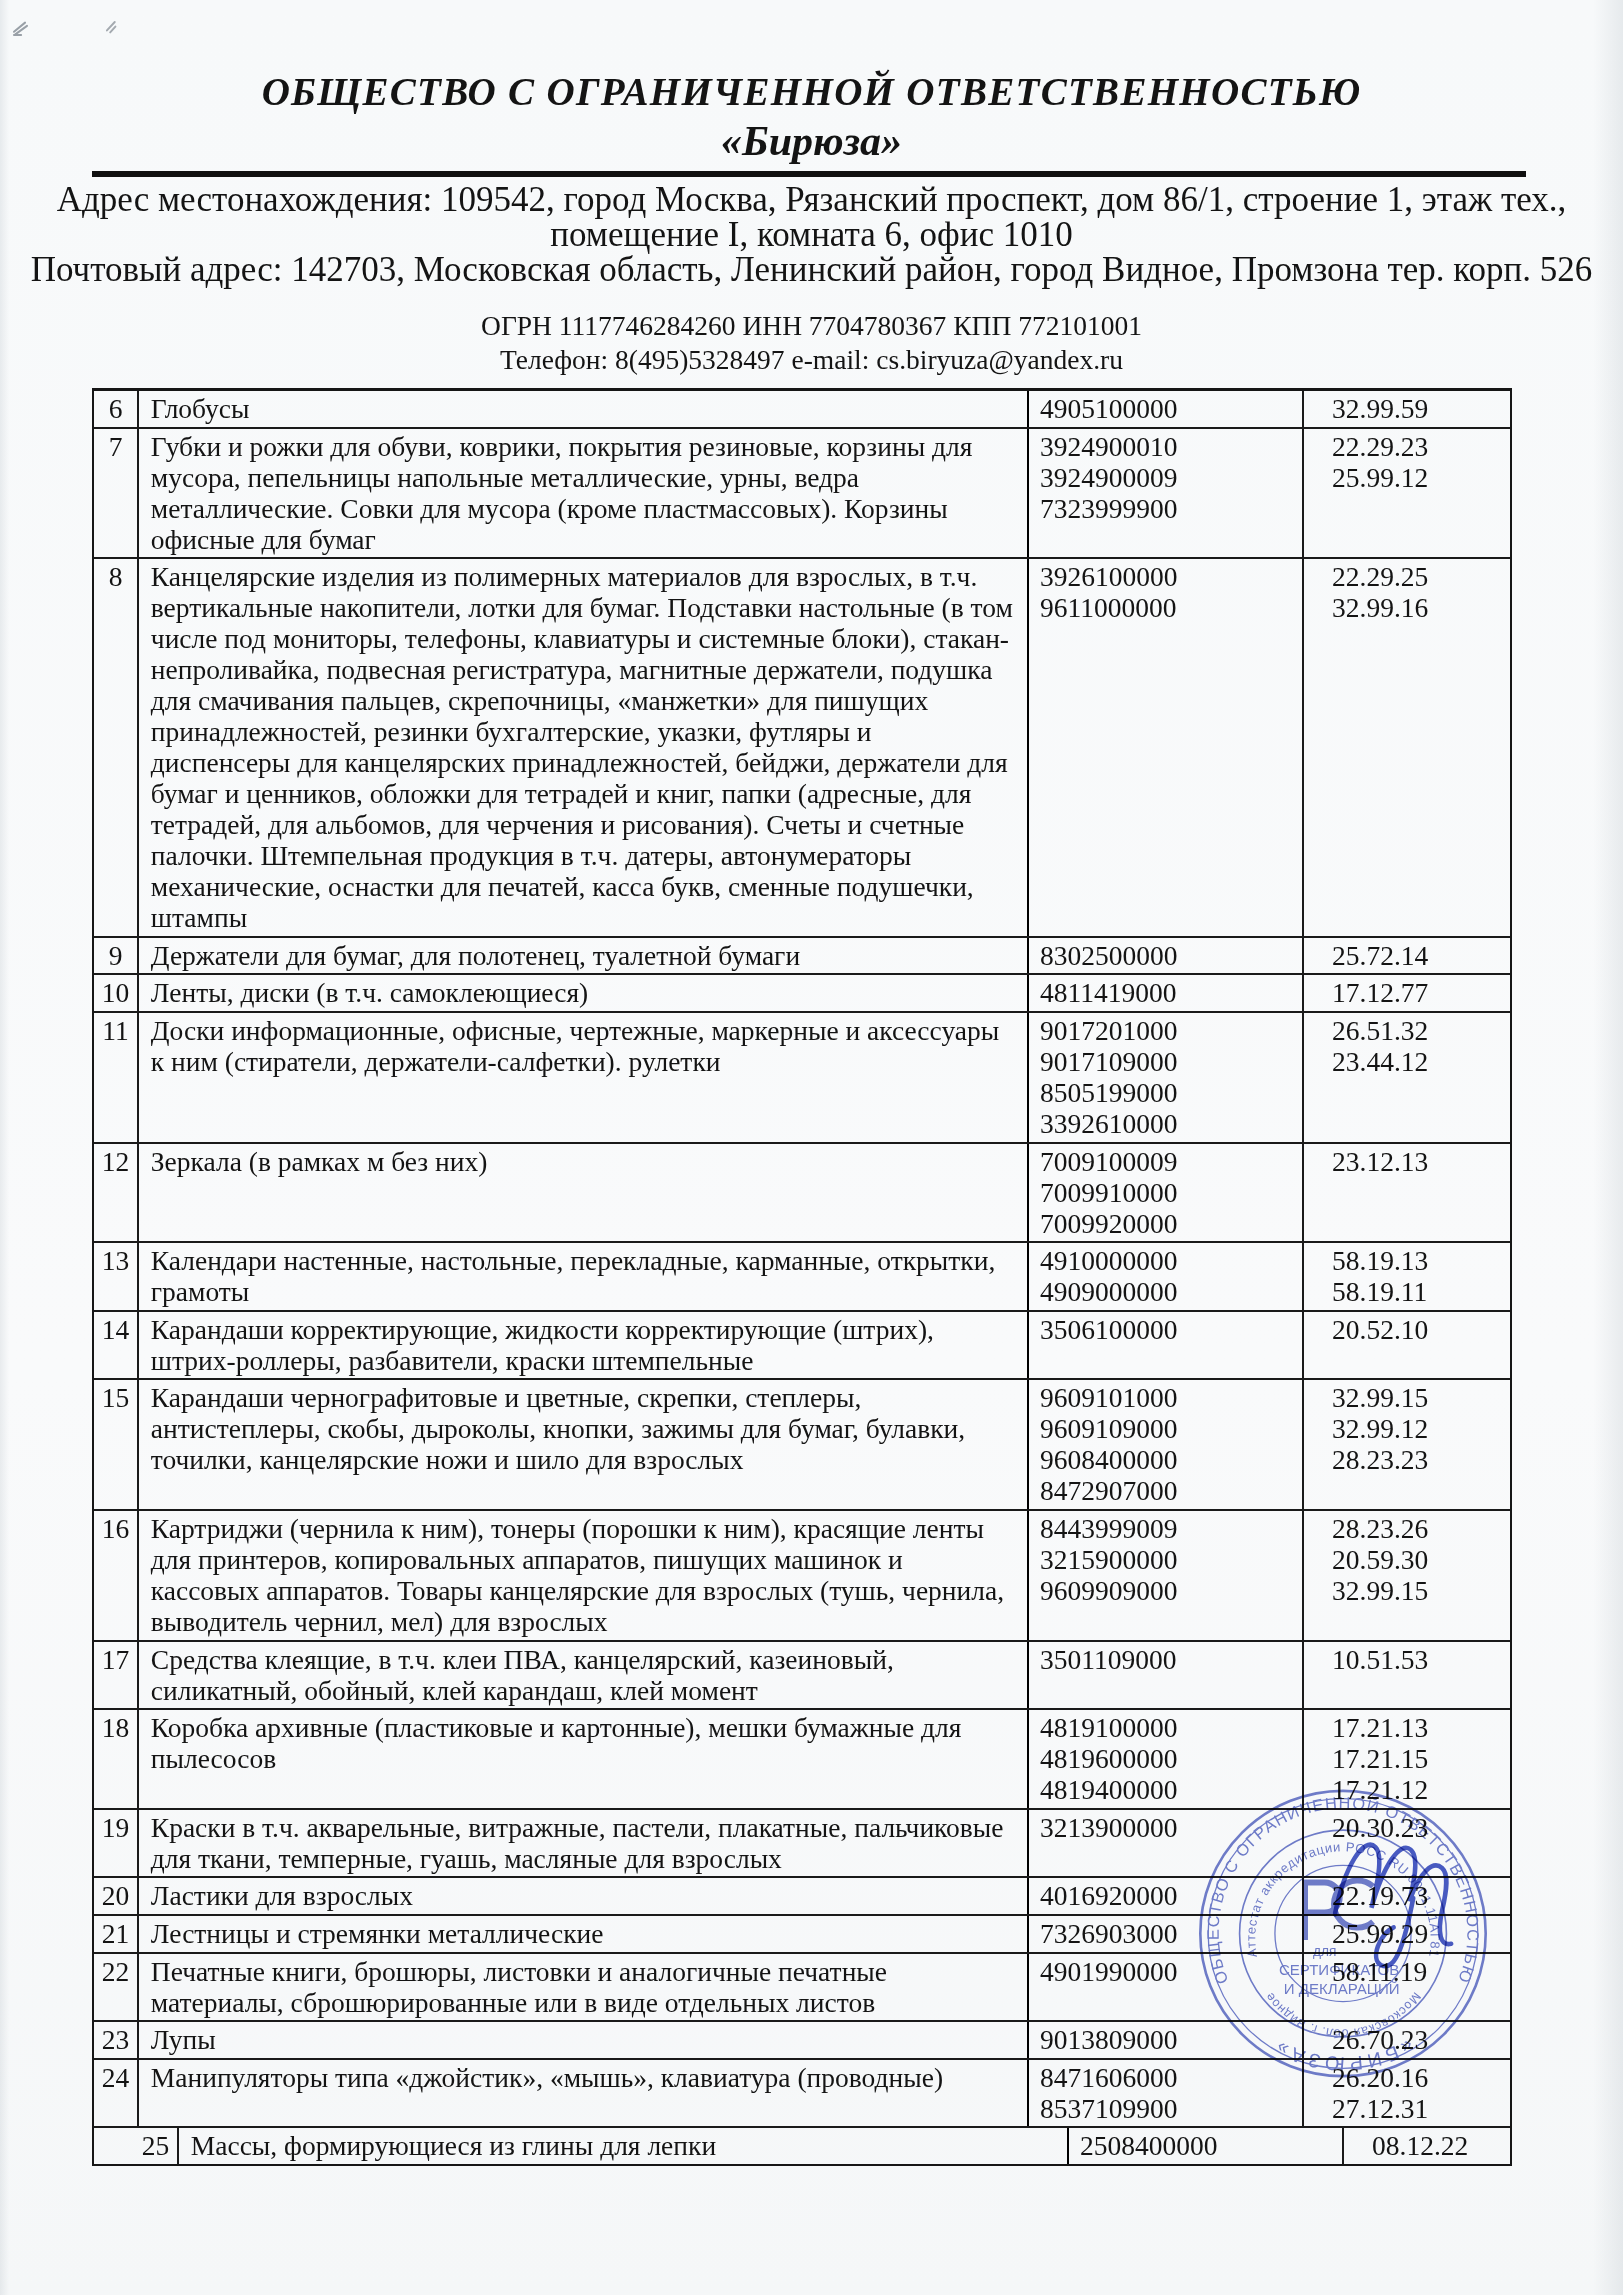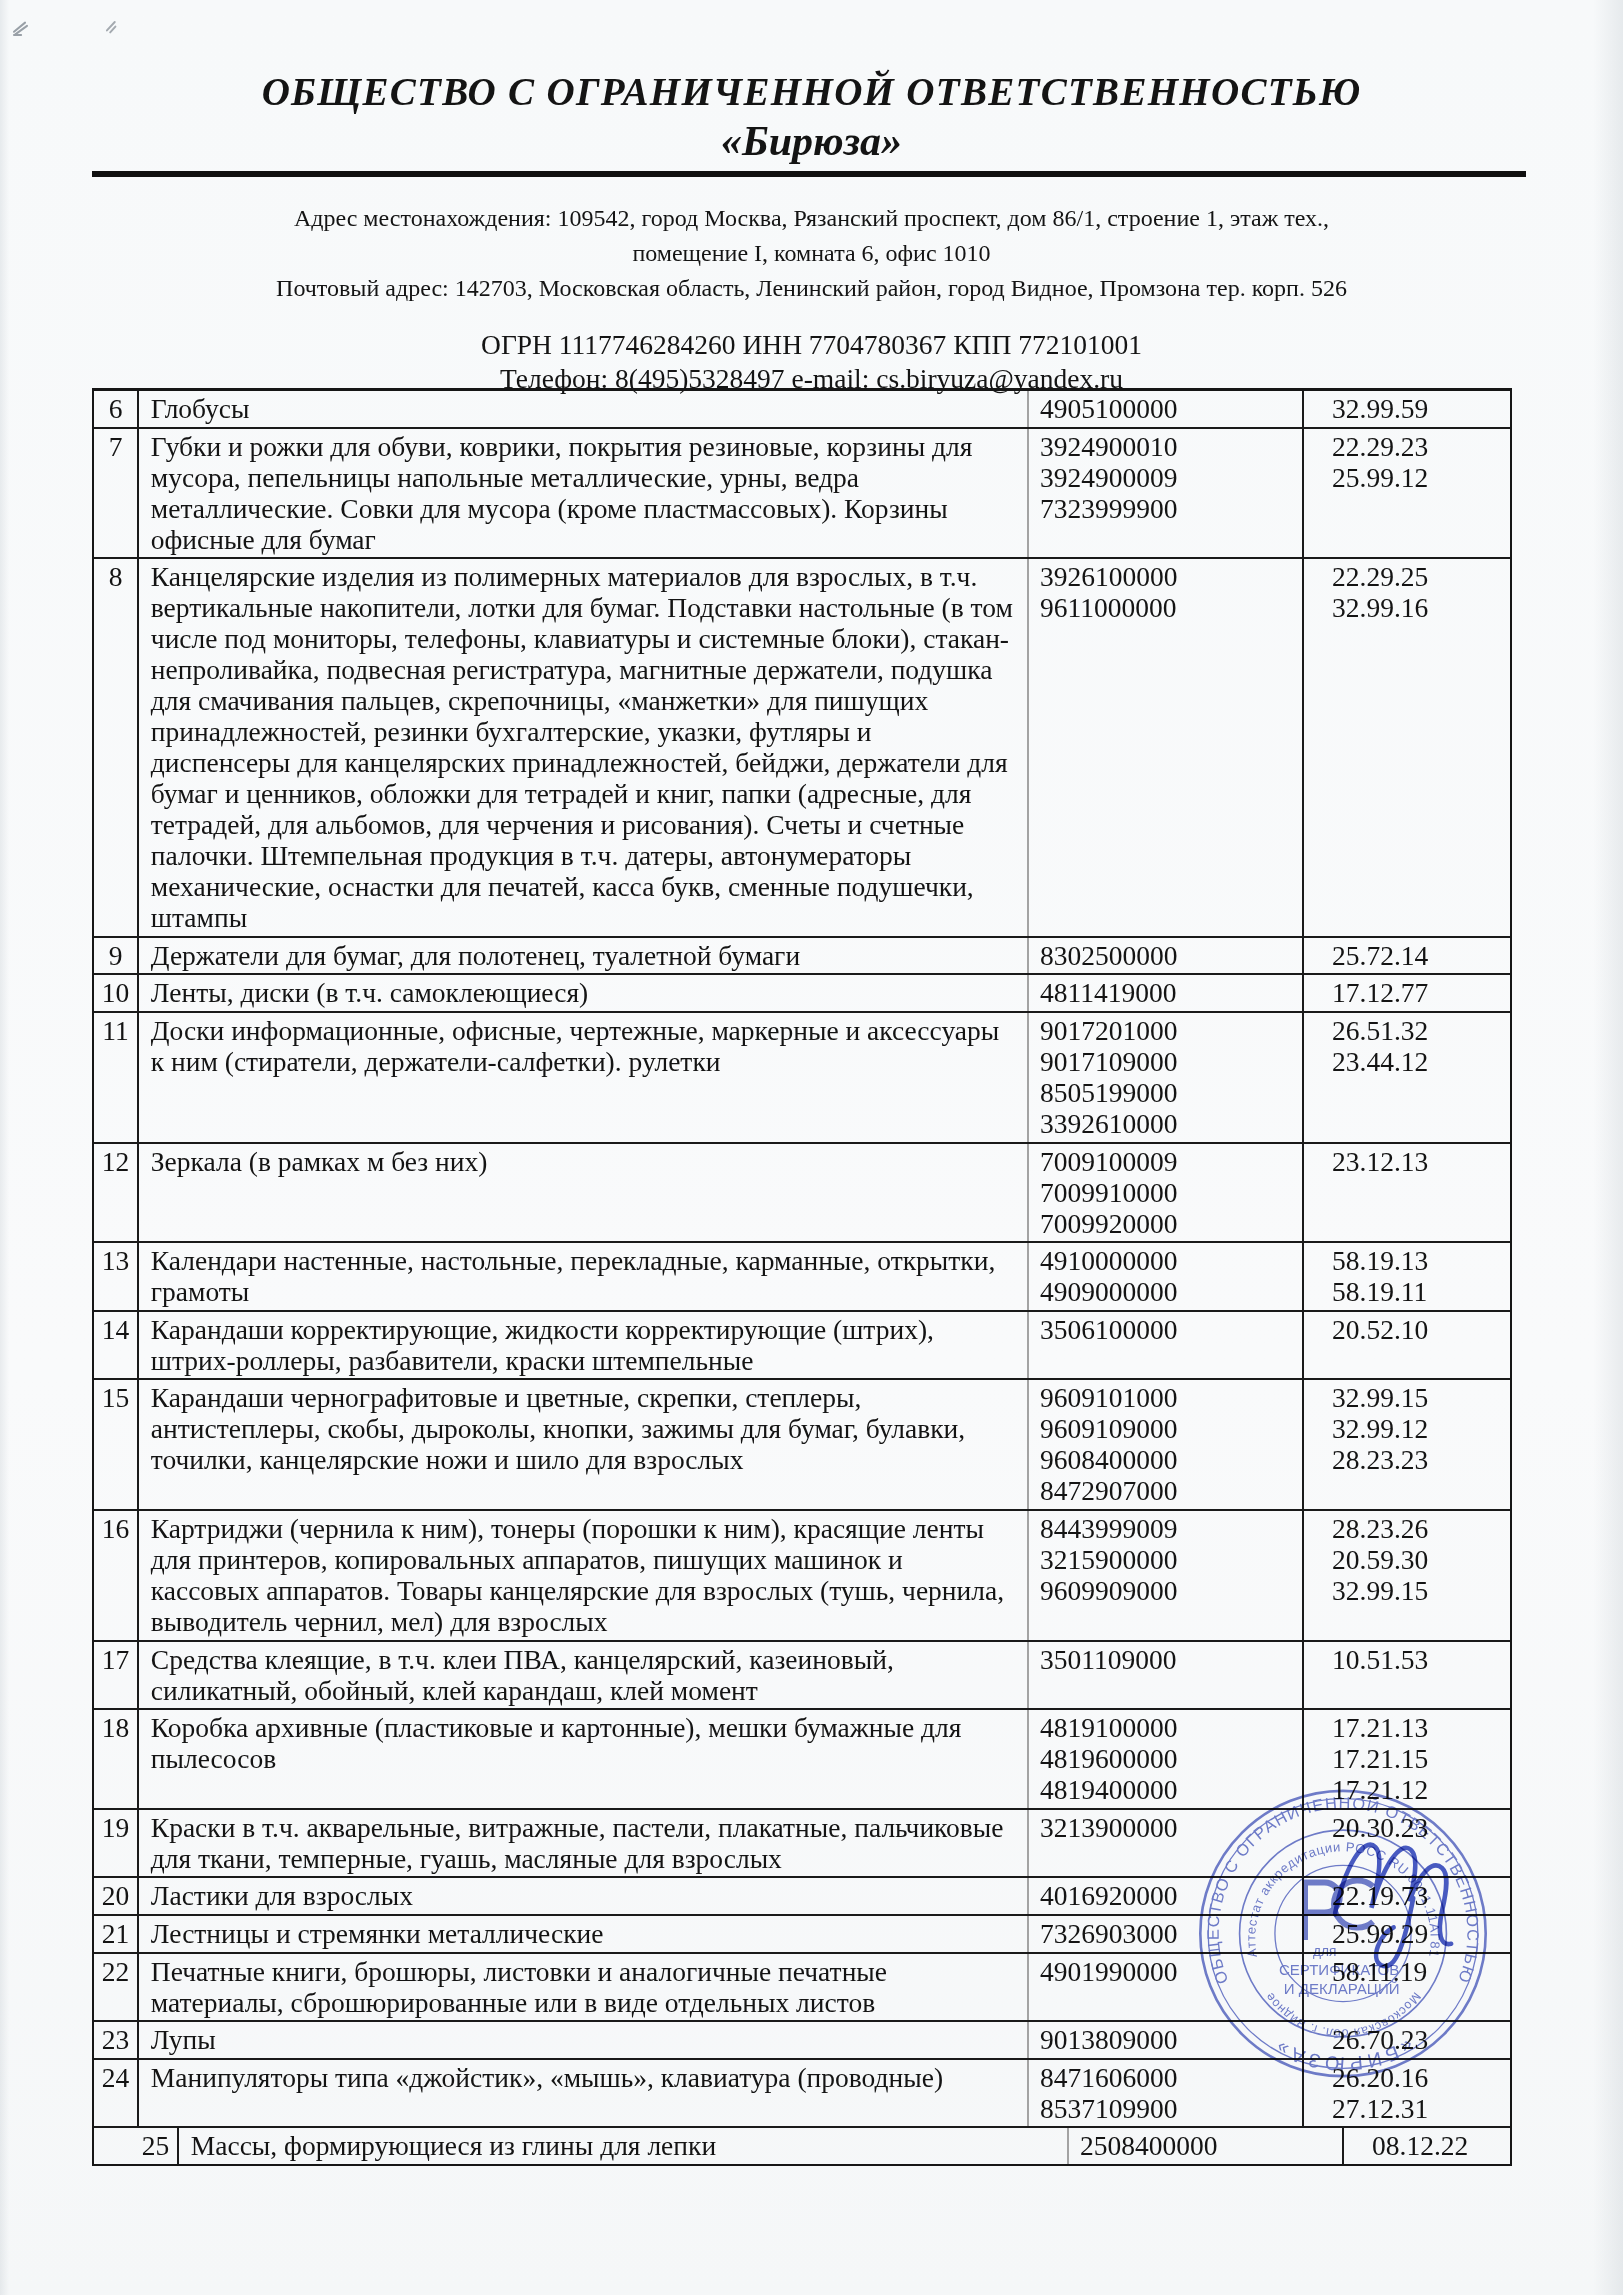--- a/index.html
+++ b/index.html
@@ -9,33 +9,33 @@
       linear-gradient(90deg, rgba(164,175,184,.20) 0px, rgba(164,175,184,0) 9.2px),
       linear-gradient(270deg, rgba(170,180,188,.22) 0px, rgba(170,180,188,0) 30px),
       linear-gradient(180deg,#f7f9fa 0%, #f9fafb 60%, #f5f7f8 100%);
     font-family:"Liberation Serif", serif;color:#141414;overflow:hidden;
   }
   .pen-mark{position:absolute;color:#99a0a7;}
   .hdr{position:absolute;left:0;top:68px;width:1623px;text-align:center;}
   .title1{font-size:39px;font-weight:bold;font-style:italic;letter-spacing:1.3px;line-height:47px;}
   .title2{font-size:42px;font-weight:bold;font-style:italic;line-height:52px;}
   .rule{height:5.9px;background:#101010;width:1434px;margin:3.9px auto 0 92px;}
-  .addr{margin-top:24px;font-size:24px;line-height:35px;}
+  .addr{margin-top:5px;font-size:35px;line-height:35px;}
   .reg{margin-top:22px;font-size:27.5px;line-height:34px;}
   .contact{font-size:27.5px;line-height:34px;}
   
   .tbl{
     position:absolute;left:92px;top:388px;width:1416px;
     border:2.6px solid #161616;border-top-width:3.3px;
   }
   .trow{display:grid;grid-template-columns:43px 892px 273px 202px;border-bottom:2.6px solid #1a1a1a;}
   .trow:last-child{border-bottom:none;margin-left:40px;}
   .cell{font-size:27.5px;line-height:31px;padding:2px 0 2.6px 0;}
   .c-num{text-align:center;}
-  .c-desc{padding-left:11.8px;padding-right:11.8px;border-left:2px solid #1a1a1a;border-right:2px solid #a3a3a3;}
+  .c-desc{padding-left:11.8px;padding-right:11.8px;border-left:2px solid #1a1a1a;border-right:2px solid #000000;}
   .c-code{padding-left:11px;}
   .c-okpd{padding-left:28px;border-left:2px solid #1a1a1a;}
   .code-line{height:31px;}
   
   .stamp{position:absolute;left:1195px;top:1781px;width:296px;height:305px;mix-blend-mode:multiply;opacity:.88;}
   .sig{position:absolute;left:1315px;top:1800px;width:190px;height:196px;mix-blend-mode:multiply;opacity:.92;}
 </style>
 </head>
 <body>
 

